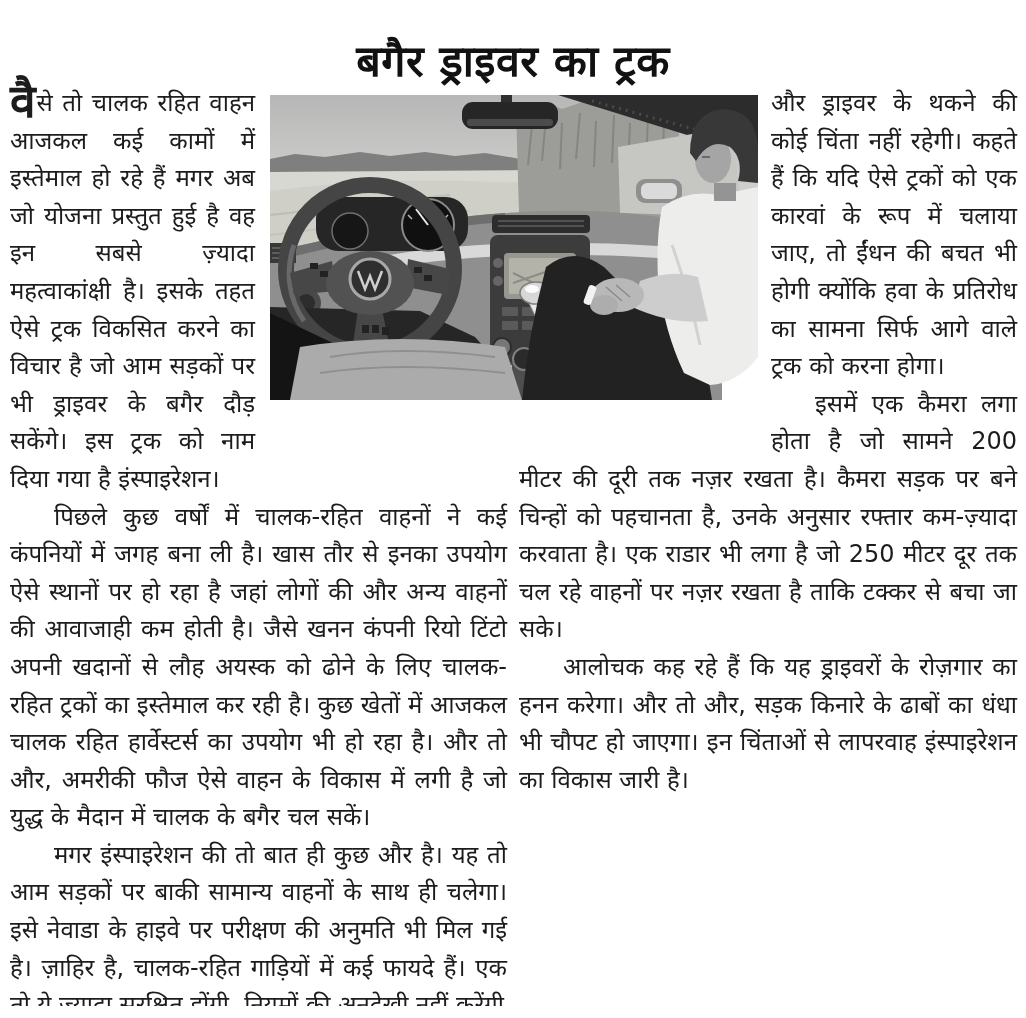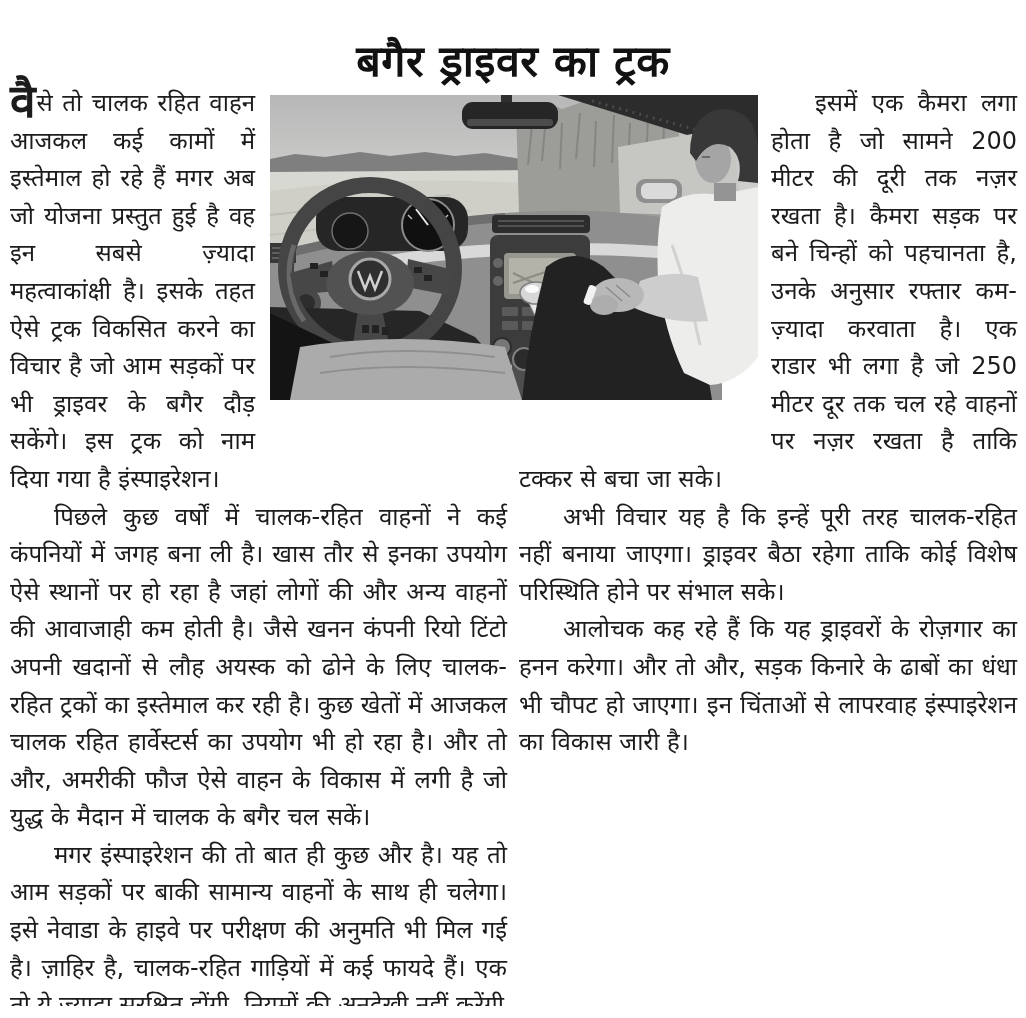--- a/index.html
+++ b/index.html
@@ -214,18 +214,18 @@
 
   <div class="col col-left">
     <div class="spacer-r"></div>
     <p><span class="dropcap">वै</span><span>से तो चालक रहित वाहन आजकल कई कामों में इस्तेमाल हो रहे हैं मगर अब जो योजना प्रस्तुत हुई है वह इन सबसे ज़्यादा महत्वाकांक्षी है। इसके तहत ऐसे ट्रक विकसित करने का विचार है जो आम सड़कों पर भी ड्राइवर के बगैर दौड़ सकेंगे। इस ट्रक को नाम दिया गया है इंस्पाइरेशन।</span></p>
     <p class="indent">पिछले कुछ वर्षों में चालक-रहित वाहनों ने कई कंपनियों में जगह बना ली है। खास तौर से इनका उपयोग ऐसे स्थानों पर हो रहा है जहां लोगों की और अन्य वाहनों की आवाजाही कम होती है। जैसे खनन कंपनी रियो टिंटो अपनी खदानों से लौह अयस्क को ढोने के लिए चालक-रहित ट्रकों का इस्तेमाल कर रही है। कुछ खेतों में आजकल चालक रहित हार्वेस्टर्स का उपयोग भी हो रहा है। और तो और, अमरीकी फौज ऐसे वाहन के विकास में लगी है जो युद्ध के मैदान में चालक के बगैर चल सकें।</p>
     <p class="indent">मगर इंस्पाइरेशन की तो बात ही कुछ और है। यह तो आम सड़कों पर बाकी सामान्य वाहनों के साथ ही चलेगा। इसे नेवाडा के हाइवे पर परीक्षण की अनुमति भी मिल गई है। ज़ाहिर है, चालक-रहित गाड़ियों में कई फायदे हैं। एक तो ये ज़्यादा सुरक्षित होंगी, नियमों की अनदेखी नहीं करेंगी</p>
   </div>
 
   <div class="col col-right">
     <div class="spacer-l"></div>
+    <p>और ड्राइवर के थकने की कोई चिंता नहीं रहेगी। कहते हैं कि यदि ऐसे ट्रकों को एक कारवां के रूप में चलाया जाए, तो ईंधन की बचत भी होगी क्योंकि हवा के प्रतिरोध का सामना सिर्फ आगे वाले ट्रक को करना होगा।</p>
     <p class="indent">इसमें एक कैमरा लगा होता है जो सामने 200 मीटर की दूरी तक नज़र रखता है। कैमरा सड़क पर बने चिन्हों को पहचानता है, उनके अनुसार रफ्तार कम-ज़्यादा करवाता है। एक राडार भी लगा है जो 250 मीटर दूर तक चल रहे वाहनों पर नज़र रखता है ताकि टक्कर से बचा जा सके।</p>
-    <p class="indent">अभी विचार यह है कि इन्हें पूरी तरह चालक-रहित नहीं बनाया जाएगा। ड्राइवर बैठा रहेगा ताकि कोई विशेष परिस्थिति होने पर संभाल सके।</p>
     <p class="indent"><span>आलोचक कह रहे हैं कि यह ड्राइवरों के रोज़गार का हनन करेगा। और तो और, सड़क किनारे के ढाबों का धंधा भी चौपट हो जाएगा। इन चिंताओं से लापरवाह इंस्पाइरेशन का विकास जारी है।</span> </p>
   </div>
 
 </div>
 
 </body></html>

